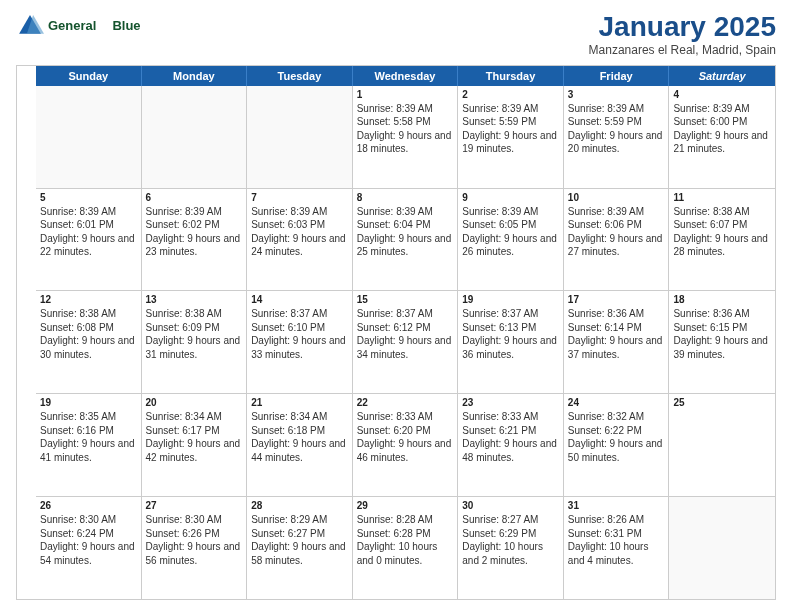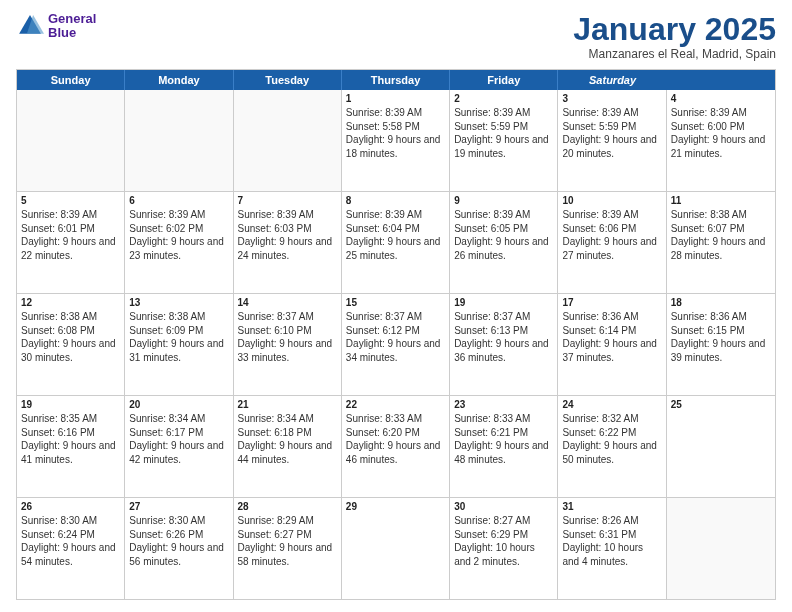--- a/index.html
+++ b/index.html
@@ -23,48 +23,49 @@
       align-items: flex-start;
       margin-bottom: 8px;
     }
     .logo {
       display: flex;
       align-items: center;
       gap: 4px;
     }
     .logo-text {
       display: flex;
-      flex-direction: column;
       font-size: 13px;
       font-weight: bold;
-      color: #4c1d95;
+      color: #14532d;
       line-height: 1.1;
+      gap: 16px;
     }
     .logo-icon {
       width: 28px;
       height: 28px;
     }
     .title-section {
       text-align: right;
     }
     .month-title {
-      font-size: 32px;
+      font-size: 28px;
       font-weight: bold;
       color: #1a4e8a;
       line-height: 1.1;
     }
     .location {
       font-size: 12px;
       color: #444;
     }
     .calendar {
       flex: 1;
       display: flex;
       flex-direction: column;
       border: 1px solid #ccc;
+      padding-left: 19px;
     }
     .cal-header {
       display: grid;
       grid-template-columns: repeat(7, 1fr);
       background: #1a5fa8;
     }
     .cal-header-cell {
       color: white;
       font-size: 11px;
       font-weight: bold;
@@ -126,20 +127,21 @@
       <div class="month-title">January 2025</div>
       <div class="location">Manzanares el Real, Madrid, Spain</div>
     </div>
   </div>
 
   <div class="calendar">
     <div class="cal-header" id="cal-header-row">
         <div class="cal-header-cell">Sunday</div>
         <div class="cal-header-cell">Monday</div>
         <div class="cal-header-cell">Tuesday</div>
+        <div class="cal-header-cell">Wednesday</div>
         <div class="cal-header-cell">Thursday</div>
         <div class="cal-header-cell">Friday</div>
         <div class="cal-header-cell">Saturday</div>
       </div>
     <div class="cal-body" id="cal-body">
         <div class="cal-row">
           <div class="cal-cell empty"></div>
           <div class="cal-cell empty"></div>
           <div class="cal-cell empty"></div>
           <div class="cal-cell">
@@ -256,20 +258,21 @@
           <div class="cal-cell">
             <div class="day-num">27</div>
             <div class="cell-info">Sunrise: 8:30 AM<br>Sunset: 6:26 PM<br>Daylight: 9 hours and 56 minutes.</div>
           </div>
           <div class="cal-cell">
             <div class="day-num">28</div>
             <div class="cell-info">Sunrise: 8:29 AM<br>Sunset: 6:27 PM<br>Daylight: 9 hours and 58 minutes.</div>
           </div>
           <div class="cal-cell">
             <div class="day-num">29</div>
+            <div class="cell-info">Sunrise: 8:28 AM<br>Sunset: 6:28 PM<br>Daylight: 10 hours and 0 minutes.</div>
           </div>
           <div class="cal-cell">
             <div class="day-num">30</div>
             <div class="cell-info">Sunrise: 8:27 AM<br>Sunset: 6:29 PM<br>Daylight: 10 hours and 2 minutes.</div>
           </div>
           <div class="cal-cell">
             <div class="day-num">31</div>
             <div class="cell-info">Sunrise: 8:26 AM<br>Sunset: 6:31 PM<br>Daylight: 10 hours and 4 minutes.</div>
           </div>
           <div class="cal-cell empty"></div>

